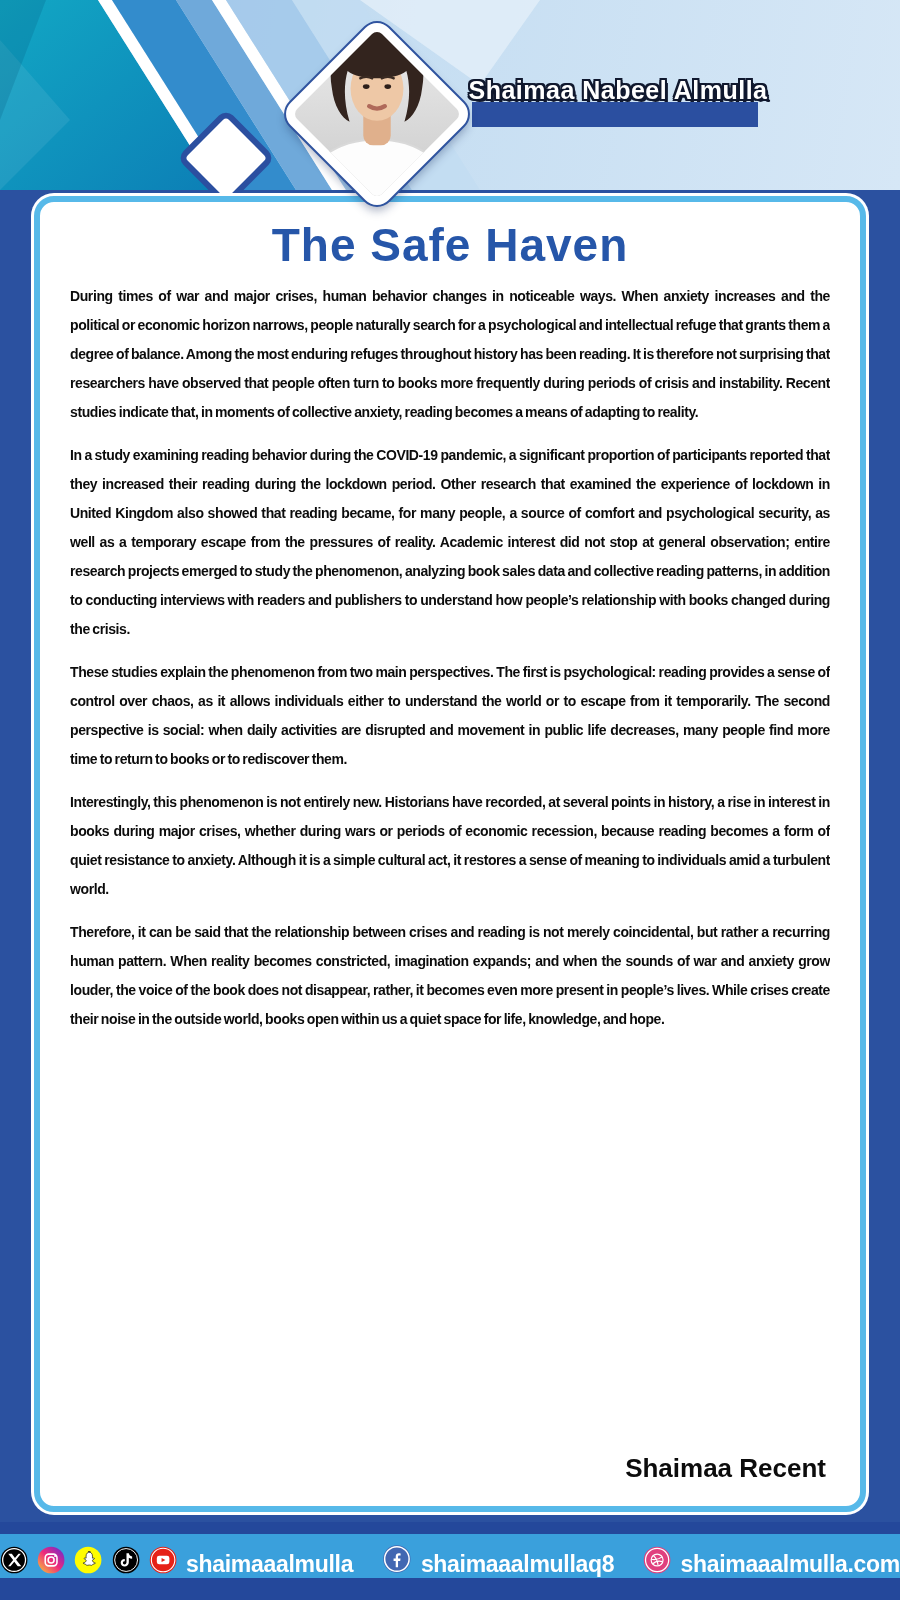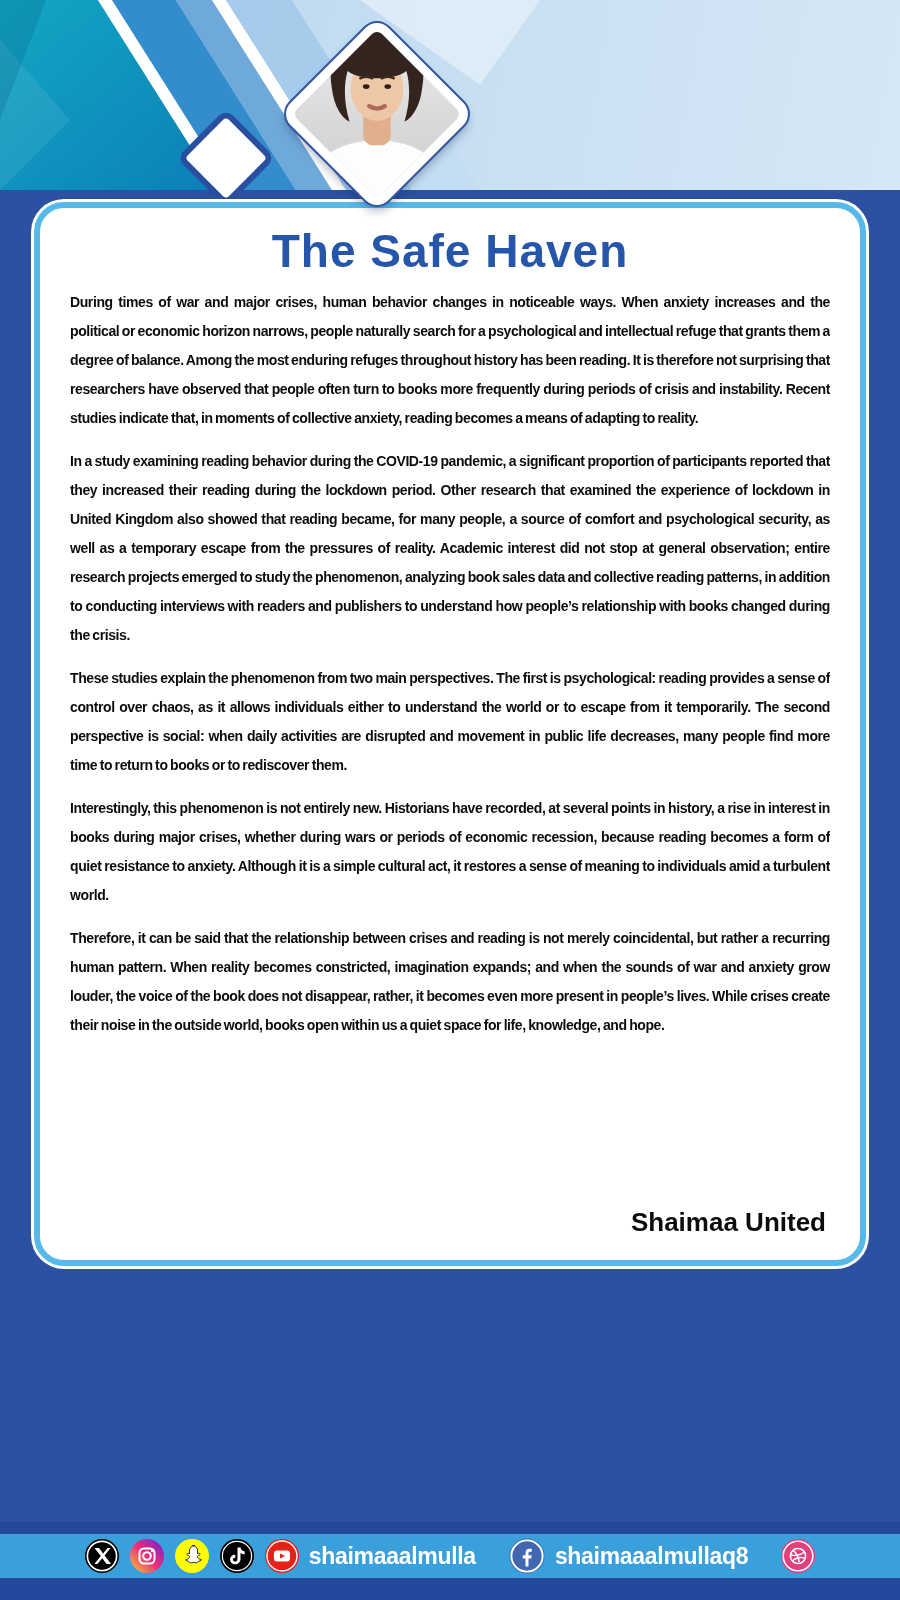--- a/index.html
+++ b/index.html
@@ -24,36 +24,36 @@
   .author-name{position:absolute;left:0;top:0;width:100%;text-align:center;
           font-size:25px;font-weight:bold;color:#fff;letter-spacing:.5px;white-space:nowrap;
           text-shadow:-2px -2px 0 #10182e,2px -2px 0 #10182e,-2px 2px 0 #10182e,2px 2px 0 #10182e,
                       0 -2px 0 #10182e,0 2px 0 #10182e,-2px 0 0 #10182e,2px 0 0 #10182e,3px 3px 0 #10182e;}
 
   .brand-logo{position:absolute;right:14px;top:4px;width:110px;height:184px;z-index:2;text-align:center;}
   .brand-logo-arabic{position:absolute;bottom:8px;left:0;width:100%;
           font-family:"DejaVu Sans",sans-serif;font-size:14px;font-weight:bold;color:#8fb9da;}
 
   
-  .article-card{position:absolute;left:34px;top:202px;width:832px;height:1064px;box-sizing:border-box;
-          background:#fff;border:6px solid #57b9e9;border-radius:30px;
+  .article-card{position:absolute;left:34px;top:196px;width:832px;height:1316px;box-sizing:border-box;
+          background:#fff;border:6px solid #57b9e9;border-radius:20px;
           box-shadow:0 0 0 3px #ffffff;padding:10px 30px 20px;display:flex;flex-direction:column;
           overflow:hidden;z-index:2;}
   .article-title{text-align:center;color:#2656a9;font-size:46px;font-weight:bold;
           letter-spacing:1px;margin:6px 0 10px;}
   .article-body{flex:1;overflow:hidden;}
   .article-body p{margin:0 0 14px;color:#0c0c0c;font-size:14px;font-weight:bold;line-height:29px;
           text-align:justify;letter-spacing:-0.4px;word-spacing:-1px;}
   .article-signature{margin-top:auto;text-align:right;font-size:26px;font-weight:bold;color:#0c0c0c;
           padding:6px 4px 2px 0;}
 
   
   .footer-dark{position:absolute;left:0;top:1522px;width:900px;height:78px;background:#24489b;z-index:1;}
   .footer-band{position:absolute;left:0;top:1534px;width:900px;height:44px;background:#3aa0dc;z-index:2;
-          display:flex;align-items:center;justify-content:center;gap:9px;}
+          display:flex;align-items:flex-end;justify-content:center;gap:9px;}
   .footer-band .handle{color:#fff;font-weight:bold;font-size:23px;letter-spacing:-0.3px;white-space:nowrap;}
   .icon-circle{width:36px;height:36px;display:block;}
   .gap{width:14px;}
 </style>
 </head>
 <body>
 
 <div class="page">
 
   <div class="header">
@@ -70,20 +70,24 @@
       <polygon points="98,0 112,0 232,190 218,190" fill="#ffffff"></polygon>
       <polygon points="112,0 176,0 296,190 232,190" fill="#338ccc"></polygon>
       <polygon points="176,0 212,0 332,190 296,190" fill="#6fa9da"></polygon>
       <polygon points="212,0 226,0 346,190 332,190" fill="#ffffff"></polygon>
       <polygon points="226,0 292,0 412,190 346,190" fill="#a3c9ea" opacity="0.9"></polygon>
       <polygon points="292,0 360,0 480,190 412,190" fill="#c2dcf1" opacity="0.75"></polygon>
       <polygon points="360,0 540,0 480,85" fill="#e4eff9" opacity="0.8"></polygon>
     </svg>
 
 
+    <div class="nameplate">
+      <div class="name-bar"></div>
+      <div class="author-name">Shaimaa Nabeel Almulla</div>
+    </div>
   </div>
 
   <div class="photo-diamond">
     <div class="photo-inner">
       <svg width="196" height="196" viewBox="0 0 100 100">
         <defs>
           <linearGradient id="bgG" x1="0" y1="0" x2="0" y2="1">
             <stop offset="0" stop-color="#efefef"></stop>
               <stop offset="1" stop-color="#c7c7c7"></stop>
           </linearGradient>
@@ -105,21 +109,21 @@
 
   <div class="article-card">
     <div class="article-title">The Safe Haven</div>
     <div class="article-body">
       <p>During times of war and major crises, human behavior changes in noticeable ways. When anxiety increases and the political or economic horizon narrows, people naturally search for a psychological and intellectual refuge that grants them a degree of balance. Among the most enduring refuges throughout history has been reading. It is therefore not surprising that researchers have observed that people often turn to books more frequently during periods of crisis and instability. Recent studies indicate that, in moments of collective anxiety, reading becomes a means of adapting to reality.</p>
       <p>In a study examining reading behavior during the COVID-19 pandemic, a significant proportion of participants reported that they increased their reading during the lockdown period. Other research that examined the experience of lockdown in United Kingdom also showed that reading became, for many people, a source of comfort and psychological security, as well as a temporary escape from the pressures of reality. Academic interest did not stop at general observation; entire research projects emerged to study the phenomenon, analyzing book sales data and collective reading patterns, in addition to conducting interviews with readers and publishers to understand how people’s relationship with books changed during the crisis.</p>
       <p>These studies explain the phenomenon from two main perspectives. The first is psychological: reading provides a sense of control over chaos, as it allows individuals either to understand the world or to escape from it temporarily. The second perspective is social: when daily activities are disrupted and movement in public life decreases, many people find more time to return to books or to rediscover them.</p>
       <p>Interestingly, this phenomenon is not entirely new. Historians have recorded, at several points in history, a rise in interest in books during major crises, whether during wars or periods of economic recession, because reading becomes a form of quiet resistance to anxiety. Although it is a simple cultural act, it restores a sense of meaning to individuals amid a turbulent world.</p>
       <p>Therefore, it can be said that the relationship between crises and reading is not merely coincidental, but rather a recurring human pattern. When reality becomes constricted, imagination expands; and when the sounds of war and anxiety grow louder, the voice of the book does not disappear, rather, it becomes even more present in people’s lives. While crises create their noise in the outside world, books open within us a quiet space for life, knowledge, and hope.</p>
     </div>
-    <div class="article-signature">Shaimaa United</div>
+    <div class="article-signature">Shaimaa Recent</div>
   </div>
 
   <div class="footer-dark"></div>
   <div class="footer-band">
 
     <svg class="icon-circle" viewBox="0 0 36 36">
       <circle cx="18" cy="18" r="17" fill="#000"></circle>
         <circle cx="18" cy="18" r="14.6" fill="none" stroke="#fff" stroke-width="1.6"></circle>
       <path d="M10.5 10h4.6l4 5.5 4.5-5.5h3l-6.1 7.6 6.7 8.4h-4.6l-4.4-5.8-4.8 5.8h-3l6.4-7.9z" fill="#fff"></path>
     </svg>
@@ -168,15 +172,16 @@
     <span class="gap"></span>
 
     <svg class="icon-circle" viewBox="0 0 36 36">
       <circle cx="18" cy="18" r="17" fill="#e0407e"></circle>
         <circle cx="18" cy="18" r="14.8" fill="none" stroke="#fff" stroke-width="1.6"></circle>
       <circle cx="18" cy="18" r="7.6" fill="none" stroke="#fff" stroke-width="1.5"></circle>
       <path d="M13.2 12.4c3.3 2.7 5.3 6.6 6 11.8" fill="none" stroke="#fff" stroke-width="1.5"></path>
       <path d="M10.6 17.1c4.8.9 9.6.1 13.8-3.1" fill="none" stroke="#fff" stroke-width="1.5"></path>
       <path d="M12.3 23.2c3-3.4 7.5-4.6 12.8-3.1" fill="none" stroke="#fff" stroke-width="1.5"></path>
     </svg>
+    <span class="handle">shaimaaalmulla.com</span>
   </div>
 
 </div>
 
 </body></html>

